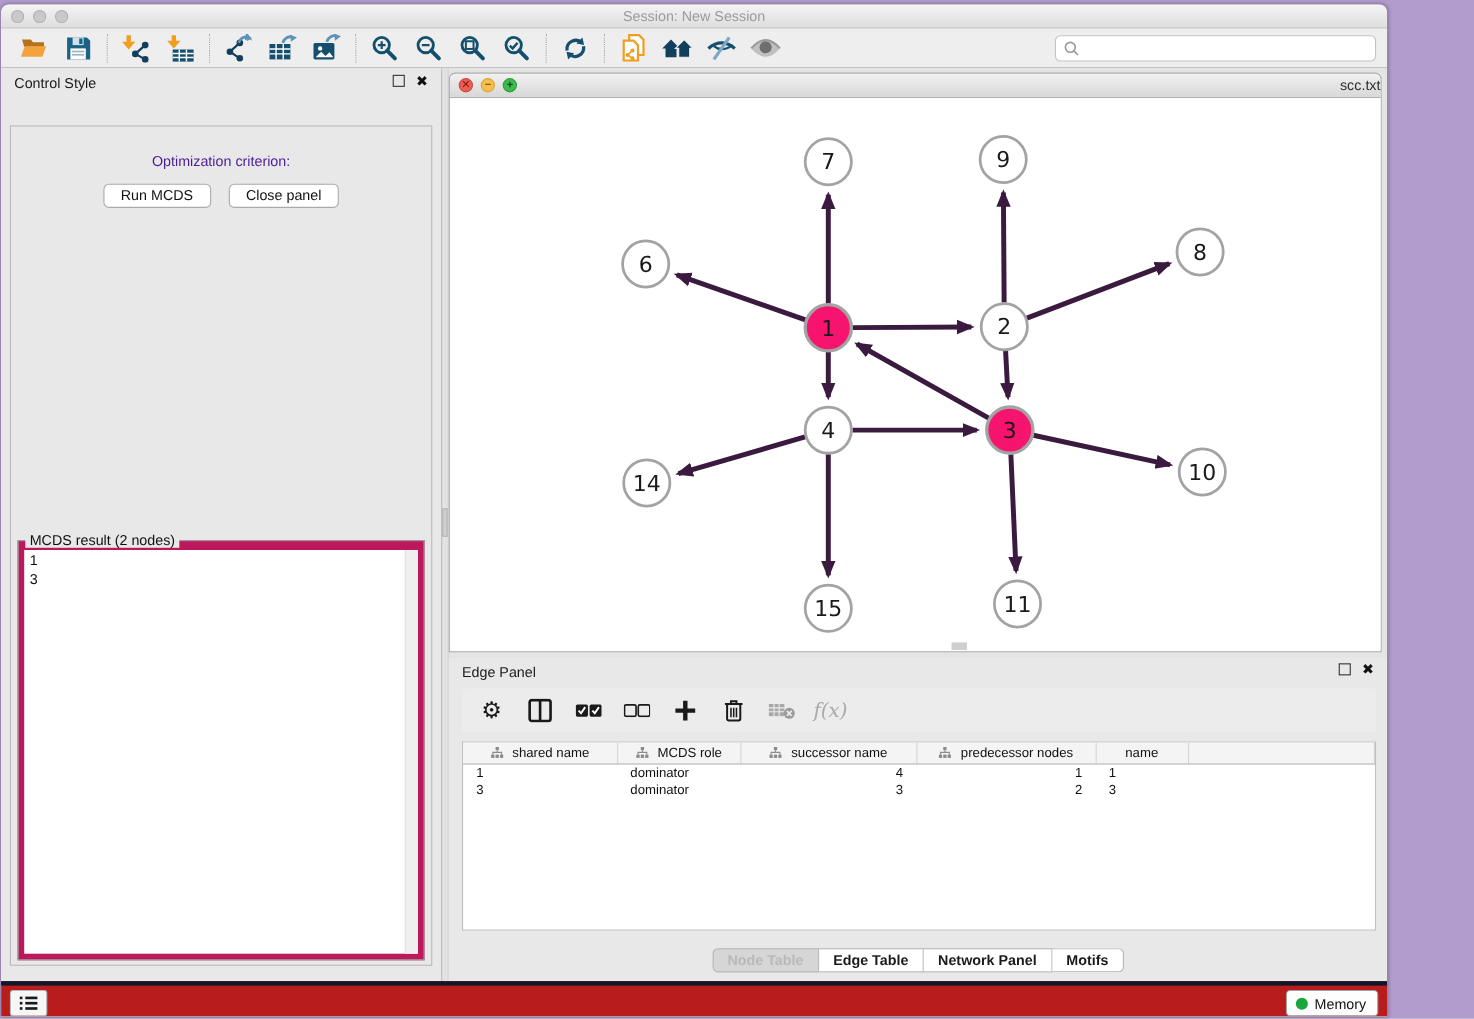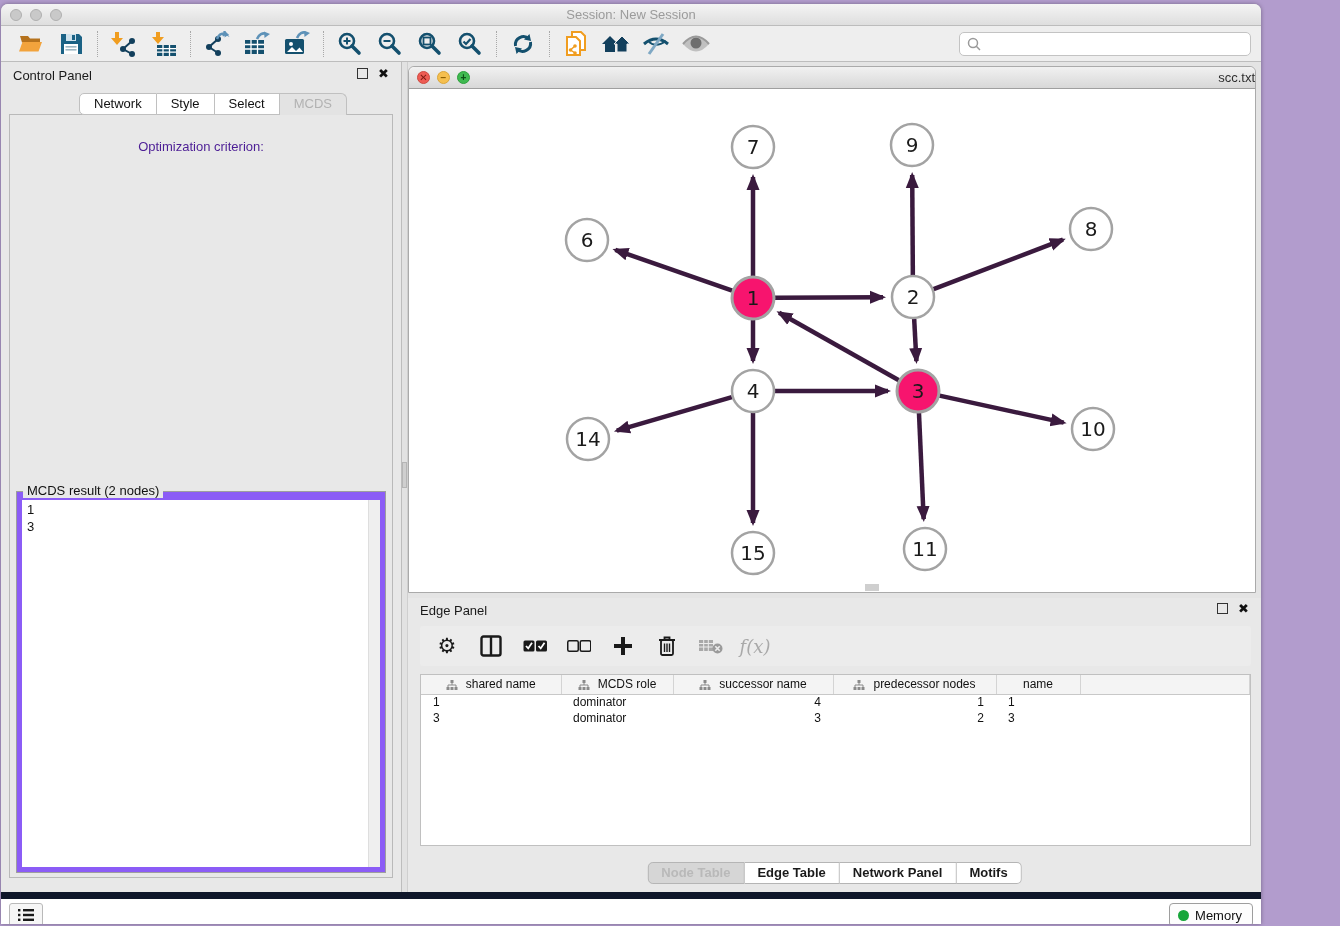--- a/index.html
+++ b/index.html
@@ -52,21 +52,21 @@
               border:1px solid #b3b3b3; border-radius:5px; display:flex; align-items:center;
               padding-left:10px; font-size:13px; }
   .dd-arrows { position:absolute; right:7px; top:4px; display:flex; flex-direction:column; gap:2px; }
   .dd-up { width:0; height:0; border-left:4px solid transparent; border-right:4px solid transparent; border-bottom:5px solid #555; }
   .dd-down { width:0; height:0; border-left:4px solid transparent; border-right:4px solid transparent; border-top:5px solid #555; }
   .btn-row { display:flex; justify-content:center; gap:16px; margin-top:13px; }
   .push-btn { height:22px; padding:0 15px; background:#fff; border:1px solid #ababab; border-radius:5px;
               font-size:13px; color:#111; line-height:20px; }
 
   .groupbox { position:absolute; left:6px; right:6px; top:376px; bottom:4px;
-              border:1px solid #9e9e9e; background:#8b5cf6; }
+              border:1px solid #9e9e9e; background:#be185d; }
   .groupbox .legend { position:absolute; top:-9px; left:6px; background:#e8e8e8; padding:0 4px;
                       font-size:13px; color:#111; }
   .result-area { position:absolute; left:5px; right:5px; top:8px; bottom:5px; background:#fff; display:flex; }
   .result-text { flex:1; font-size:13px; line-height:17px; padding:1px 5px; color:#111; white-space:pre-line; }
   .result-scroll { width:12px; background:#efefef; border-left:1px solid #dedede; }
 
   
   .v-splitter { position:relative; width:7px; background:#e2e2e2; border-left:1px solid #bdbdbd; border-right:1px solid #cfcfcf; }
   .v-handle { position:absolute; top:400px; left:0; width:5px; height:26px; background:#cfcfcf; border:1px solid #b5b5b5; }
 
@@ -94,32 +94,32 @@
   .tp-toolbar { margin:4px 10px 0 12px; height:40px; background:#ececec; border-radius:3px;
                 display:flex; align-items:center; gap:14px; padding-left:12px; }
   .tpt-btn { width:30px; height:30px; display:flex; align-items:center; justify-content:center; }
   .gear-glyph { font-family:"DejaVu Sans",sans-serif; font-size:21px; color:#1a1a1a; }
   .fx-glyph { font-family:"DejaVu Serif",serif; font-style:italic; font-size:18px; color:#a9a9a9; }
 
   .data-table { margin:8px 10px 0 12px; border:1px solid #c0c0c0; background:#fff; height:172px; overflow:hidden; }
   table.grid { border-collapse:collapse; width:100%; table-layout:fixed; }
   table.grid th { background:#f4f4f4; border-bottom:1px solid #c8c8c8; border-right:1px solid #d4d4d4;
                   font-weight:normal; font-size:12px; color:#111; height:19px; padding:0 4px; }
-  table.grid th .th-inner { display:flex; align-items:flex-end; justify-content:center; gap:8px; }
+  table.grid th .th-inner { display:flex; align-items:center; justify-content:center; gap:8px; }
   table.grid td { font-size:12px; color:#111; height:16px; padding:0 12px; white-space:nowrap; overflow:hidden; }
 
   .tp-tabs { position:absolute; bottom:8px; left:50%; transform:translateX(-50%); display:flex;align-items:flex-end; }
   .tp-tab { height:22px; line-height:20px; padding:0 13px; font-size:13px; font-weight:bold; background:#fff;
             border:1px solid #b5b5b5; border-left:none; color:#1a1a1a; }
   .tp-tab:first-child { border-left:1px solid #b5b5b5; border-radius:5px 0 0 5px; }
   .tp-tab:last-child { border-radius:0 5px 5px 0; }
   .tp-tab.active { background:#d6d6d6; color:#b9b9b9; }
 
   
-  .statusbar { position:relative; height:32px; background:#ffffff; border-top:7px solid #0f172a; }
+  .statusbar { position:relative; height:32px; background:#b91c1c; border-top:4px solid #0f172a; }
   .status-left-btn { position:absolute; left:8px; top:4px; width:34px; height:24px; background:#f6f6f6;
                      border:1px solid #b9b9b9; border-radius:3px; display:flex; align-items:center; justify-content:center; }
   .memory-btn { position:absolute; right:8px; top:4px; height:24px; padding:0 10px 0 8px; background:#fdfdfd;
                 border:1px solid #9e9e9e; border-radius:4px; display:flex; align-items:center; gap:6px; font-size:13px; color:#111; }
   .mem-dot { width:11px; height:11px; border-radius:50%; background:#17a63a; }
 
   svg { display:block; }
 </style>
 </head>
 <body>
@@ -274,34 +274,32 @@
         </svg>
         <input value="" placeholder="" style="">
       </div>
     </div>
   </div>
 
   <div class="main">
 
     <div class="control-panel">
       <div class="cp-header">
-        <span class="cp-title">Control Panel</span>
+        <span class="cp-title">Control Style</span>
         <span class="panel-icons">
           <span class="float-box"></span>
           <span class="close-x">✖</span>
         </span>
       </div>
-      <div class="cp-tabs">
-        <div class="cp-tab">Network</div>
-        <div class="cp-tab">Style</div>
-        <div class="cp-tab">Select</div>
-        <div class="cp-tab active">MCDS</div>
-      </div>
       <div class="cp-body">
         <div class="opt-label">Optimization criterion:</div>
+        <div class="btn-row">
+          <button class="push-btn">Run MCDS</button>
+          <button class="push-btn">Close panel</button>
+        </div>
         <div class="groupbox">
           <span class="legend">MCDS result (2 nodes)</span>
           <div class="result-area">
             <div class="result-text">1
 3</div>
             <div class="result-scroll"></div>
           </div>
         </div>
       </div>
     </div>

